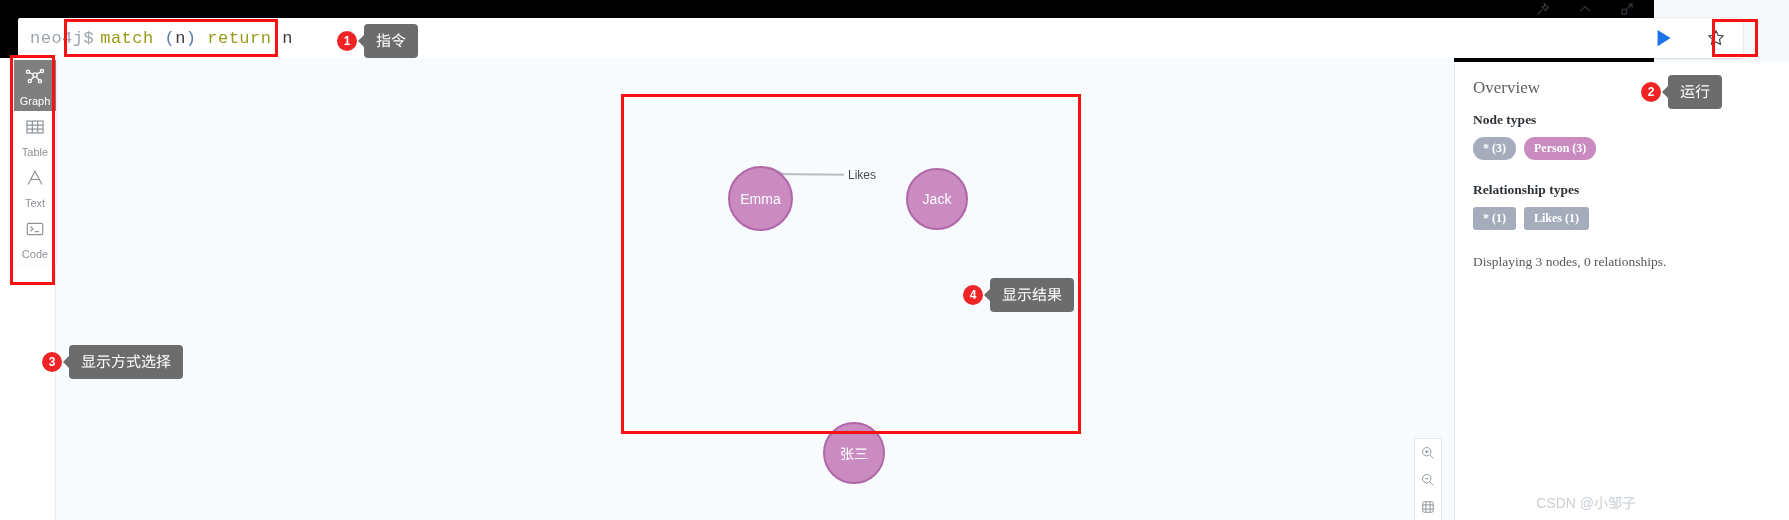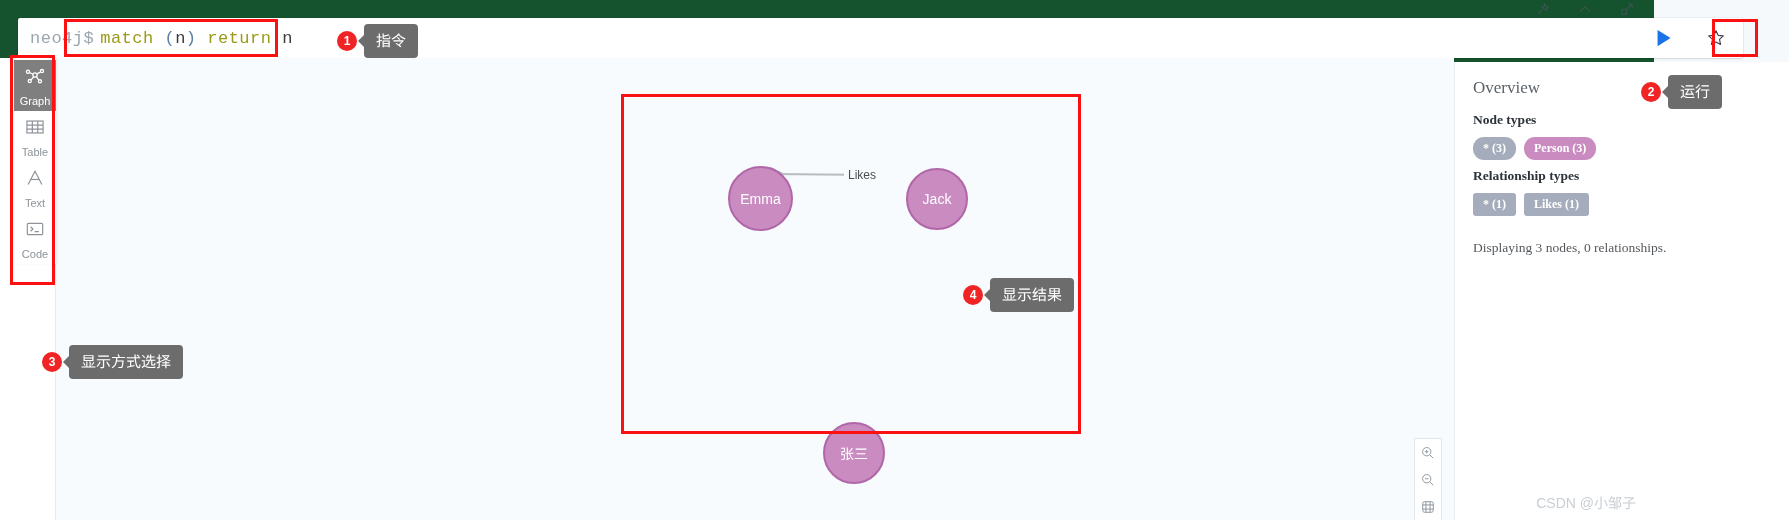--- a/index.html
+++ b/index.html
@@ -8,21 +8,21 @@
     margin: 0; padding: 0;
     width: 1789px; height: 520px;
     overflow: hidden;
     font-family: "Liberation Sans", "DejaVu Sans", sans-serif;
     background: #f6f9fc;
   }
   #app {
     position: relative;
     width: 1654px;
     height: 520px;
-    background: #14532d;
+    background: #000000;
   }
 
   
   .editor-shell {
     position: absolute;
     left: 18px; top: 18px;
     width: 1725px; height: 40px;
     background: #ffffff;
     border-radius: 2px;
     box-shadow: 0 1px 2px rgba(0,0,0,0.10), 0 0 0 1px rgba(0,0,0,0.04);
@@ -380,21 +380,21 @@
 
   <div class="overview">
     <div class="ov-title">Overview</div>
 
     <div class="ov-sec">Node types</div>
     <div class="chip-row">
       <span class="chip">* (3)</span>
       <span class="chip person">Person (3)</span>
     </div>
 
-    <div class="ov-sec" style="margin-top:8px">Relationship types</div>
+    <div class="ov-sec" style="margin-top:22px">Relationship types</div>
     <div class="chip-row">
       <span class="chip sq">* (1)</span>
       <span class="chip sq">Likes (1)</span>
     </div>
 
     <div class="ov-footer">Displaying 3 nodes, 0 relationships.</div>
   </div>
 
   <div class="redbox" style="left:64px;top:19px;width:214px;height:38px;"></div>
   <div class="redbox" style="left:1712px;top:19px;width:46px;height:38px;"></div>

